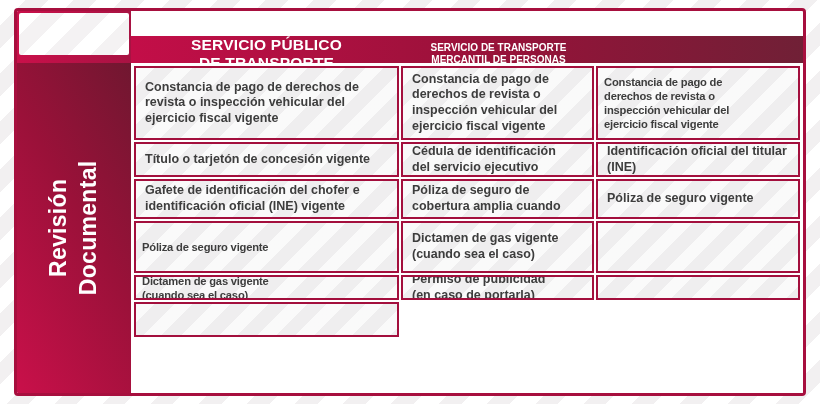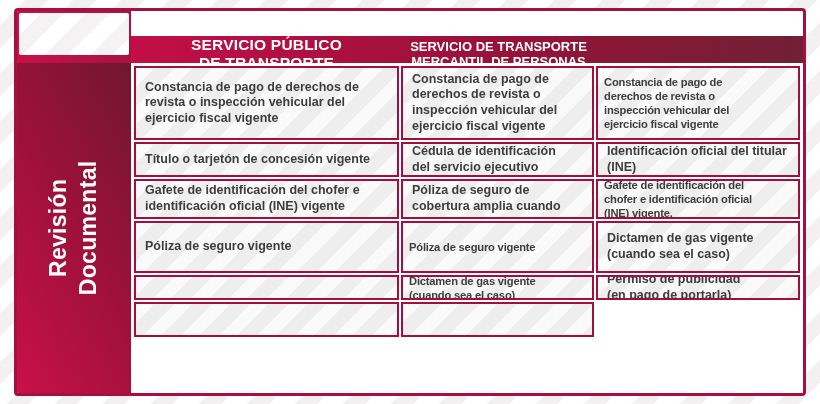--- a/index.html
+++ b/index.html
@@ -31,21 +31,21 @@
   .header-band {
     background:linear-gradient(90deg, #c30e48 0%, #971239 55%, #702036 100%);
     display:grid; grid-template-columns:265px 193px 1fr; gap:3px;
     padding:0 3px; align-items:center;margin-top:25px;
   }
   .header-cell {
     color:#ffffff; font-weight:bold; text-align:center;
     white-space:pre-line; line-height:1.18;
   }
   .header-cell.h1, .header-cell.h2 { font-size:15.5px; letter-spacing:.2px; }
-  .header-cell.h3 { font-size:13px; letter-spacing:0; }
+  .header-cell.h3 { font-size:10px; letter-spacing:0; }
 
   
   .sidebar {
     background:linear-gradient(60deg, #c9104a 0%, #9a1139 55%, #701730 100%);
     display:flex; align-items:center; justify-content:center;
   }
   .sidebar-label {
     transform:rotate(-90deg); color:#ffffff; font-weight:bold;
     font-size:23px; line-height:1.3; letter-spacing:.3px;
     text-align:center; white-space:pre;
@@ -106,33 +106,30 @@
       <div class="cell c1">Título o tarjetón de concesión vigente</div>
       <div class="cell c2">Cédula de identificación
 del servicio ejecutivo</div>
 
       <div class="cell c1">Identificación oficial del titular (INE)</div>
 
       <div class="cell c1">Gafete de identificación del chofer e
 identificación oficial (INE) vigente</div>
       <div class="cell c2">Póliza de seguro de
 cobertura amplia cuando</div>
-      <div class="cell c3">Gafete de identificación del
-chofer e identificación oficial
-(INE) vigente.</div>
 
       <div class="cell c1">Póliza de seguro vigente</div>
       <div class="cell c3">Póliza de seguro vigente</div>
 
       <div class="cell c1">Dictamen de gas vigente
 (cuando sea el caso)</div>
       <div class="cell c2"></div>
       <div class="cell c3">Dictamen de gas vigente
 (cuando sea el caso)</div>
 
       <div class="cell c1">Permiso de publicidad
-(en pago de portarla)</div>
+(en caso de portarla)</div>
       <div class="cell c2"></div>
       <div class="cell c3"></div>
     </div>
 
   </div>
 </div>
 
 </body></html>

